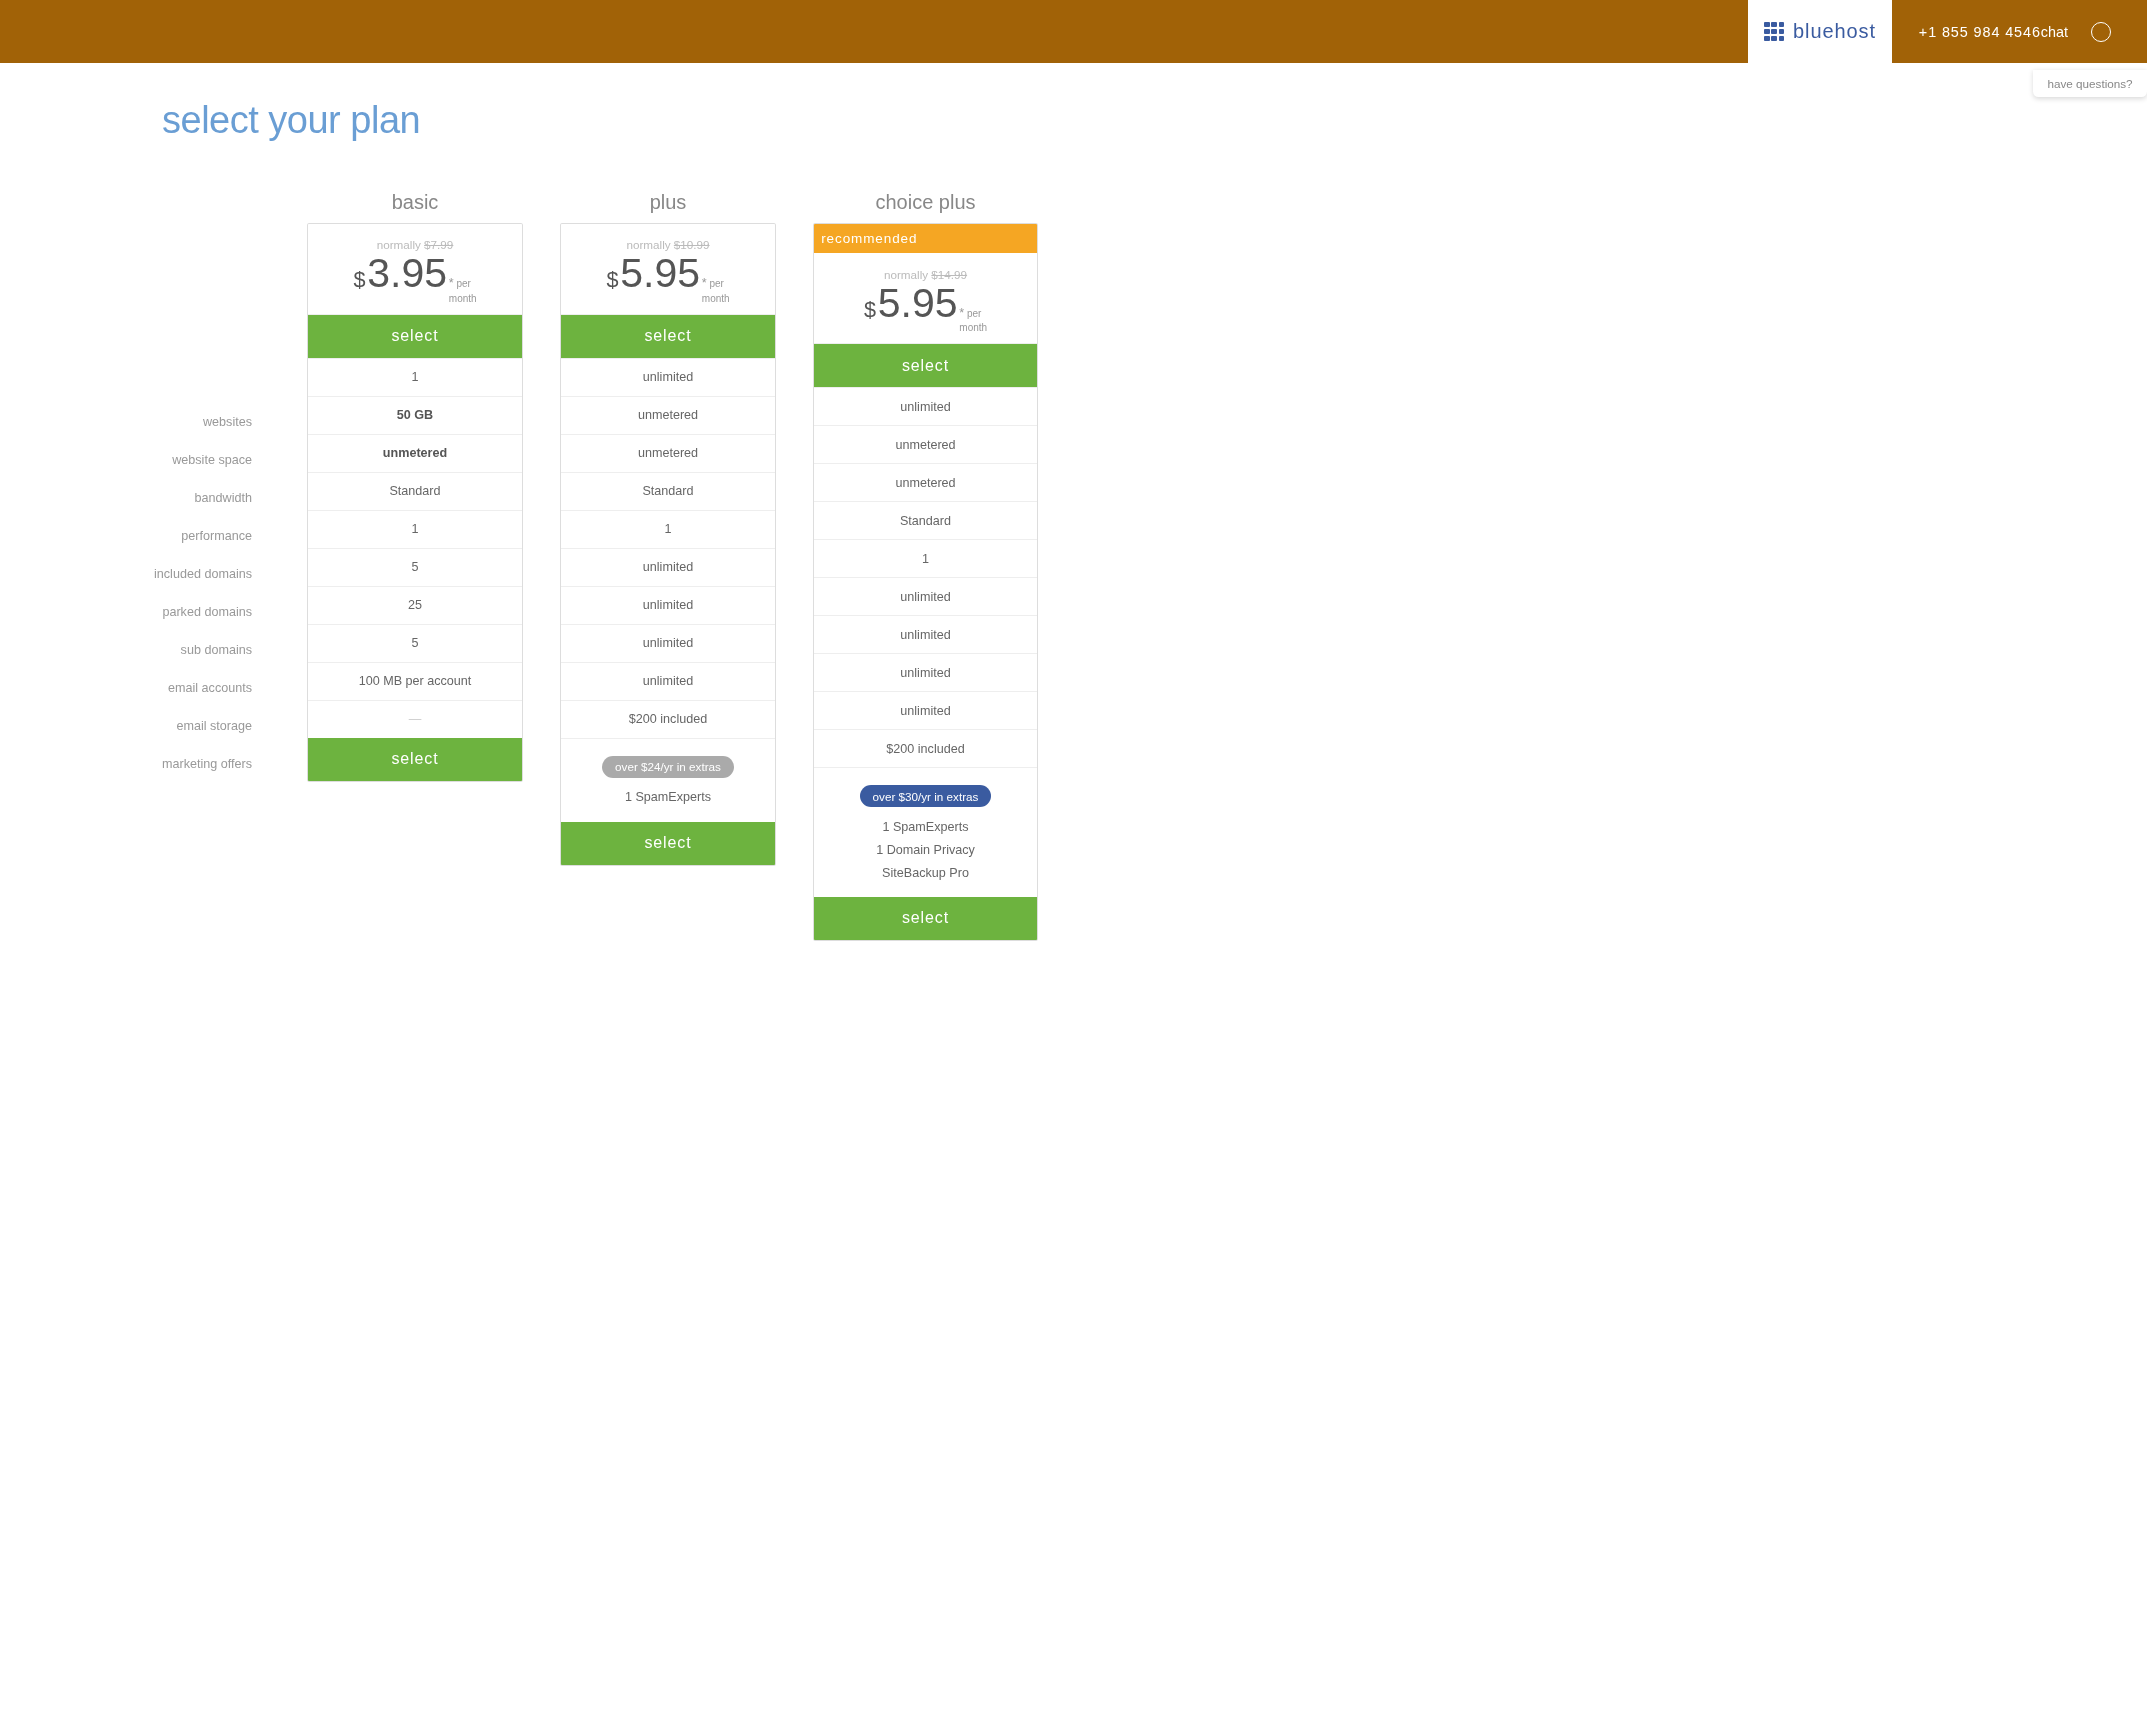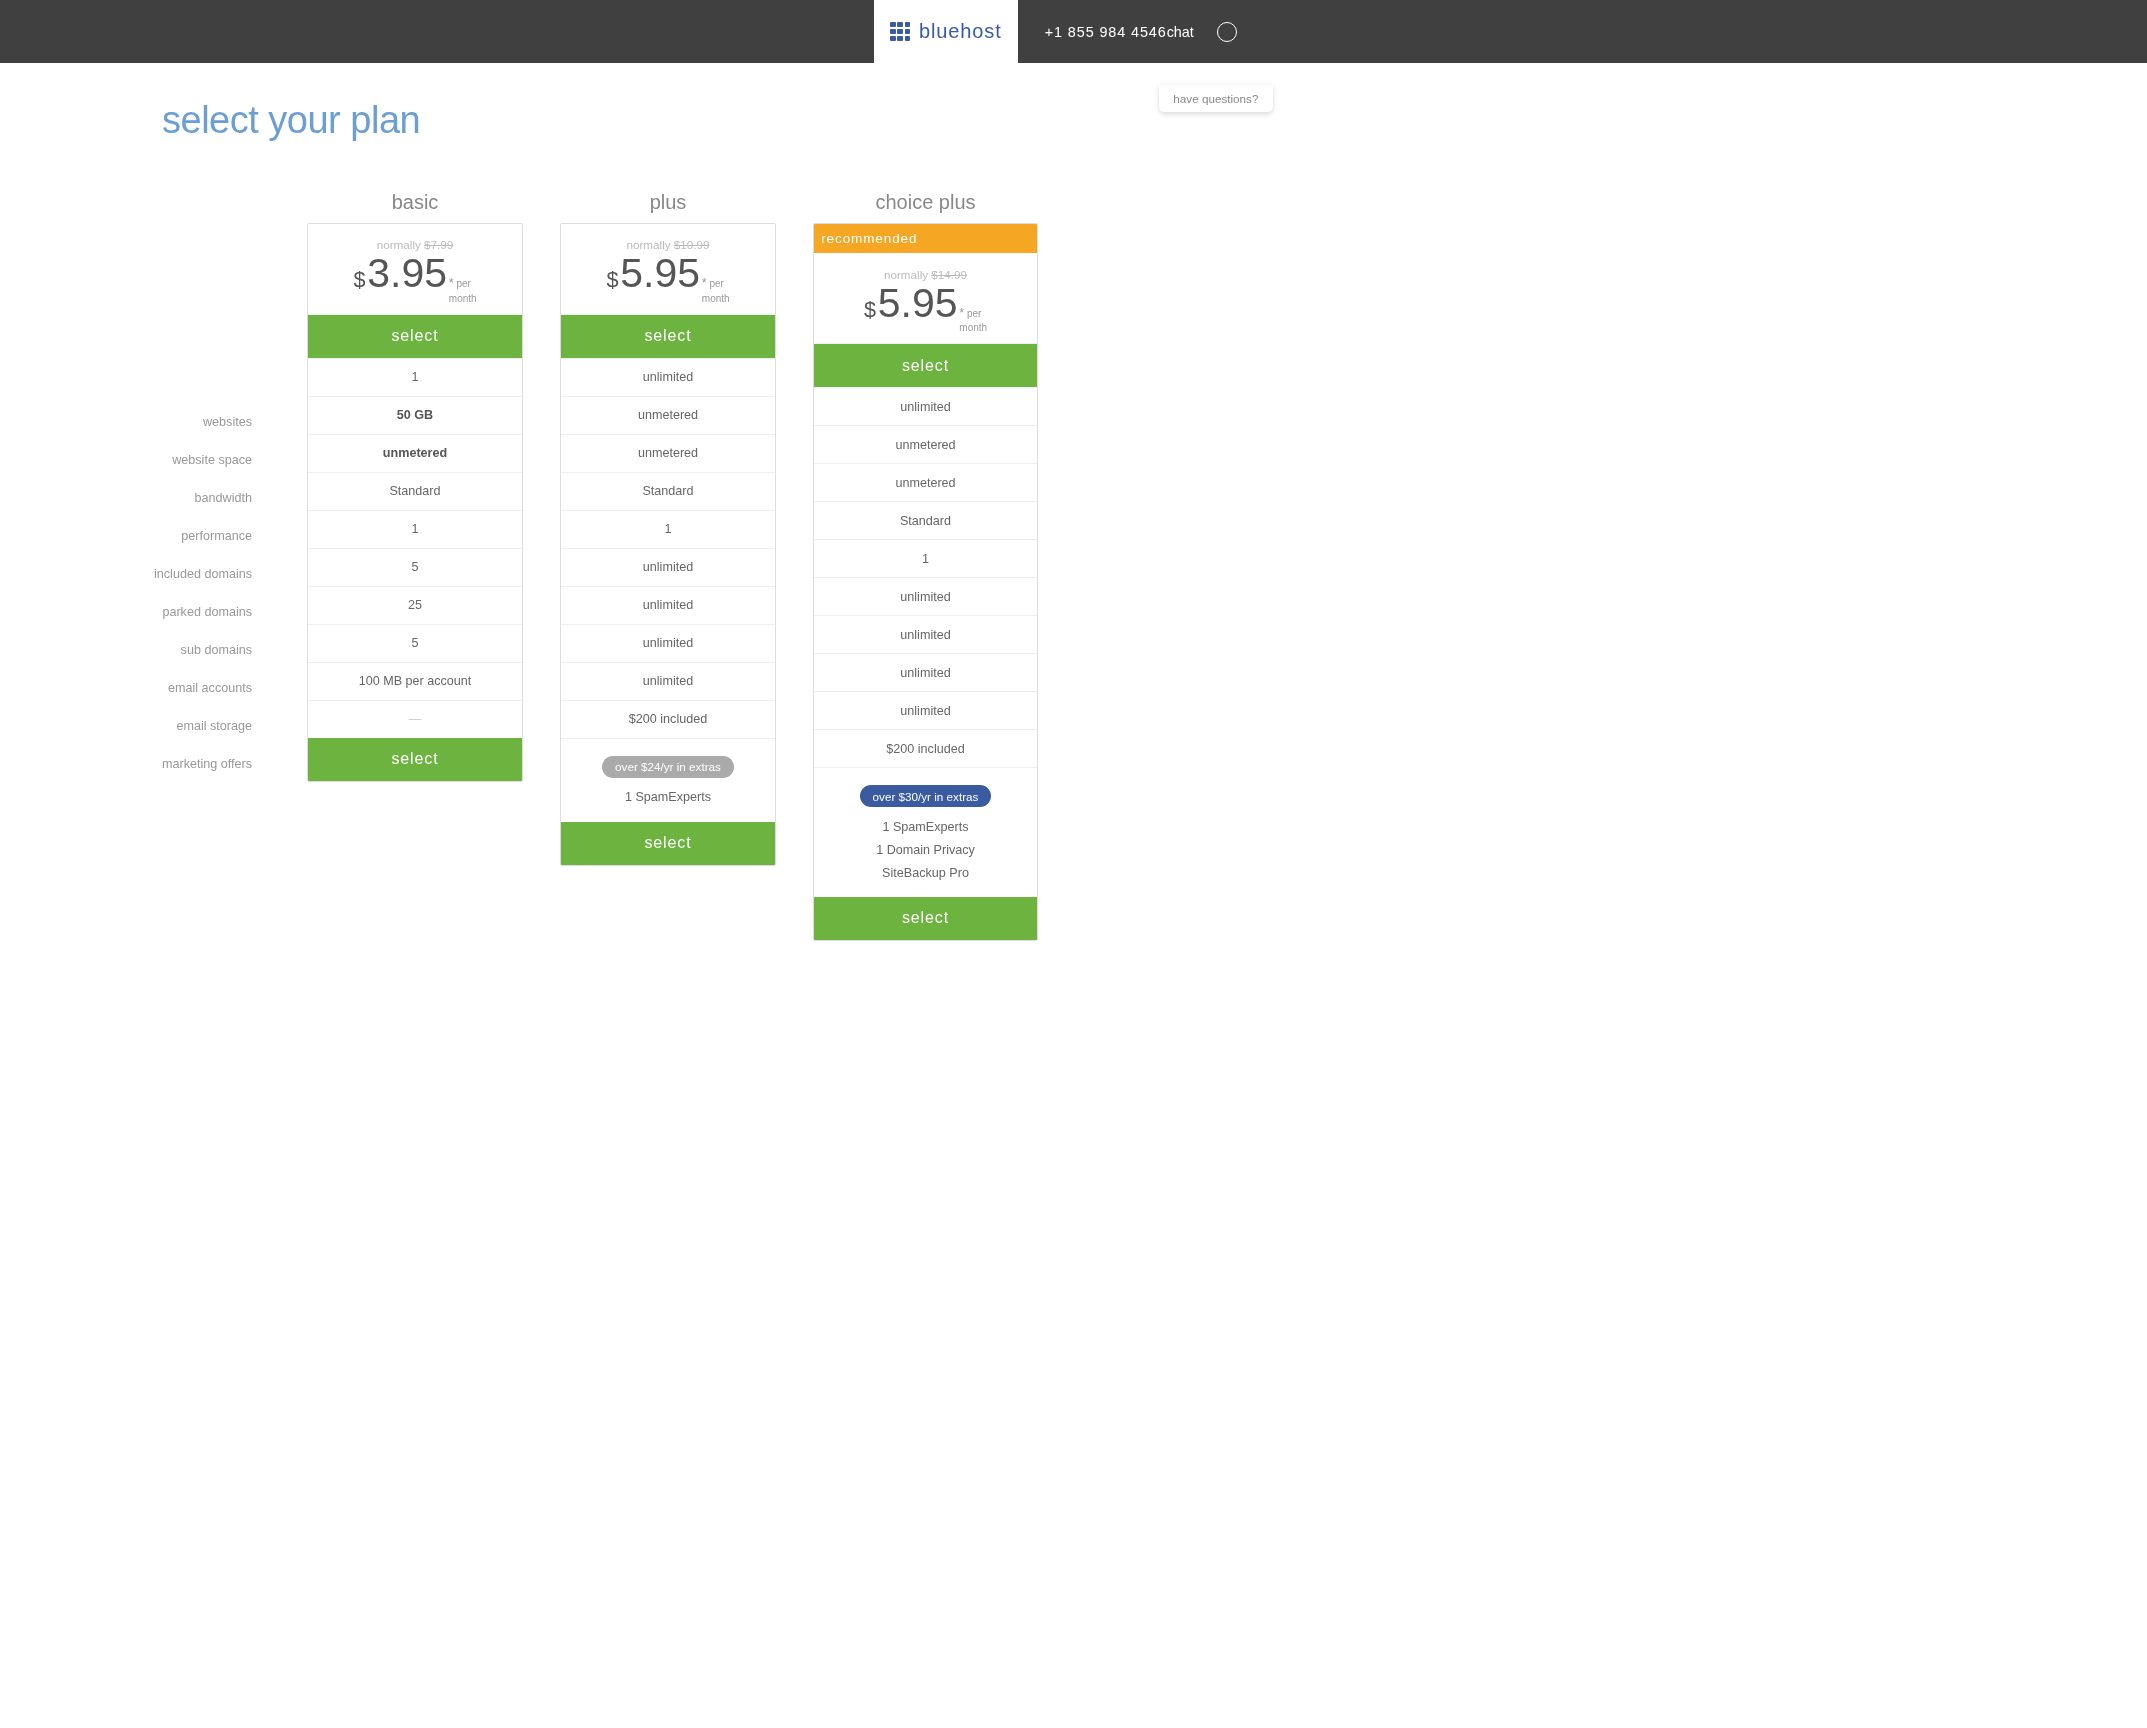--- a/index.html
+++ b/index.html
@@ -1,23 +1,23 @@
 <!DOCTYPE html>
 <html style="font-size:14.4px"><head>
   <meta charset="utf-8">
   <style>
     * { box-sizing: border-box; margin: 0; padding: 0; }
     body { font-family: 'Helvetica Neue', Arial, sans-serif; background: #fff; color: #555; }
 
     
     .header {
-      background: #404040;
-      display: flex;
-      align-items: center;
-      justify-content: center;
+      background: #a16207;
+      display: flex;
+      align-items: center;
+      justify-content: flex-end;
       padding: 0 36px;
       height: 63px;
       position: relative;
     }
     .header-left {
       display: flex;
       align-items: center;
       gap: 27px;
     }
     .logo-area {
@@ -74,21 +74,21 @@
       border-radius: 50%;
       display: inline-block;
     }
     .have-questions {
       background: #fff;
       color: #888;
       font-size: 11.7px;
       padding: 7.2px 14.4px;
       border-radius: 0 0 5.4px 5.4px;
       position: absolute;
-      top: 63px;
+      top: 48px;
       right: -36px;
       box-shadow: 0 1.8px 5.4px rgba(0,0,0,0.15);
       white-space: nowrap;
     }
 
     
     .page-title-area {
       padding: 36px 0 27px 162px;
     }
     .page-title {

